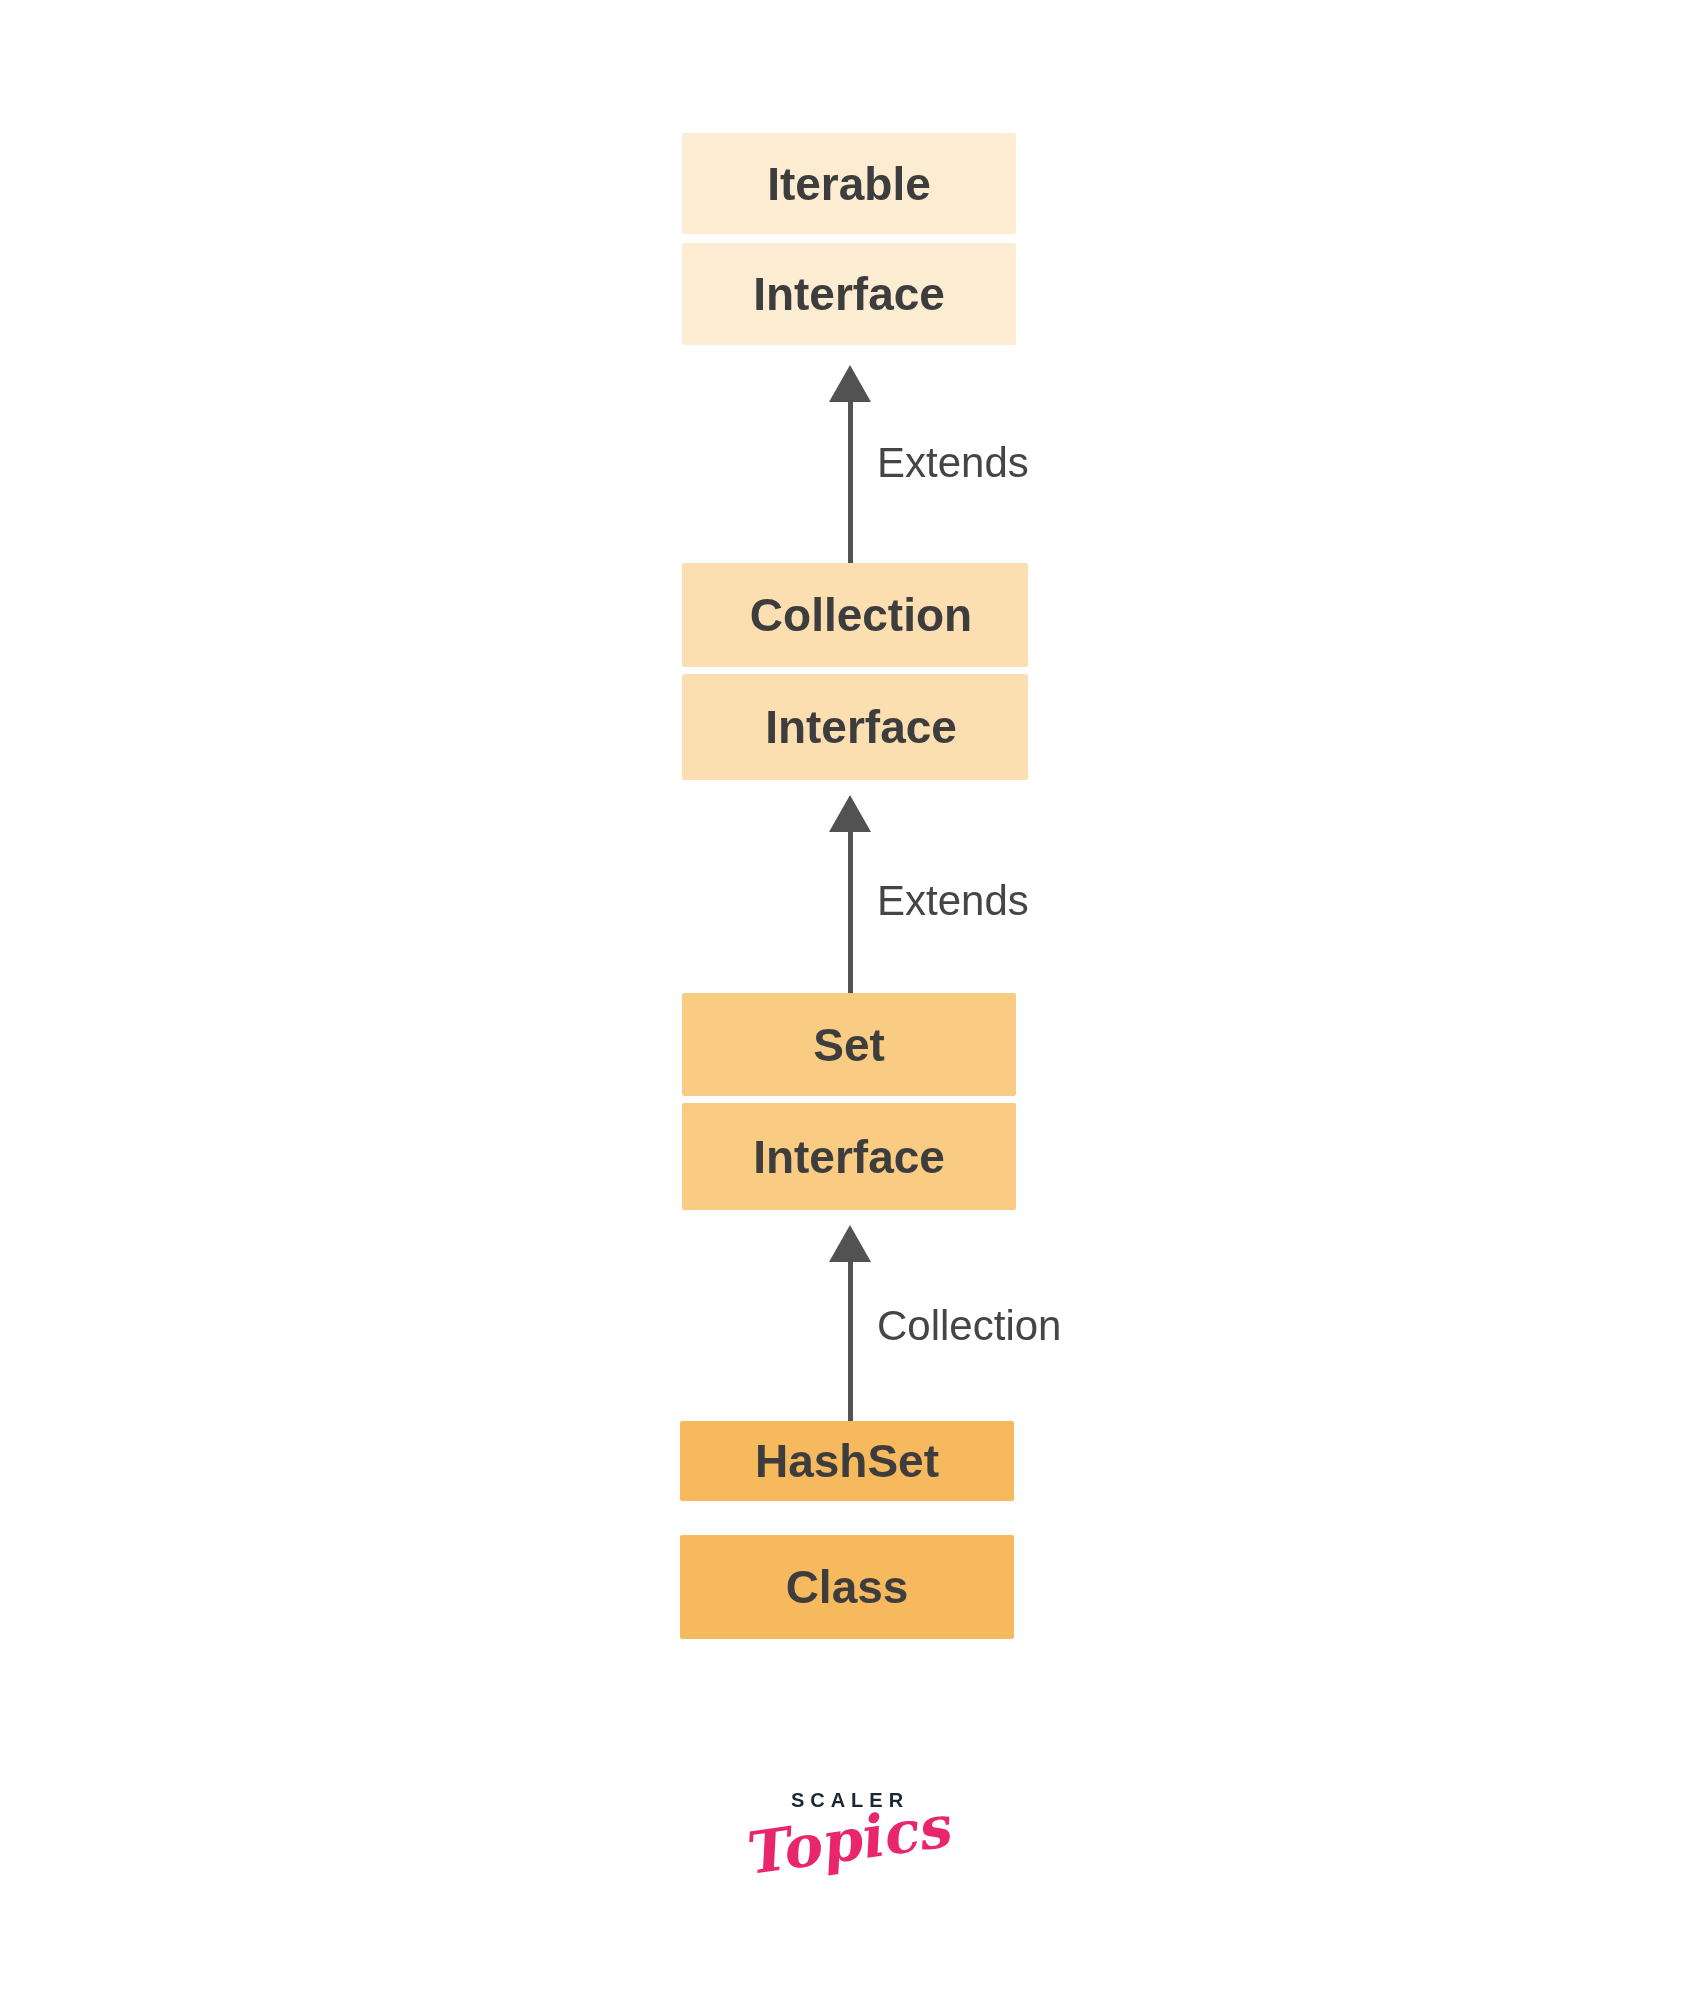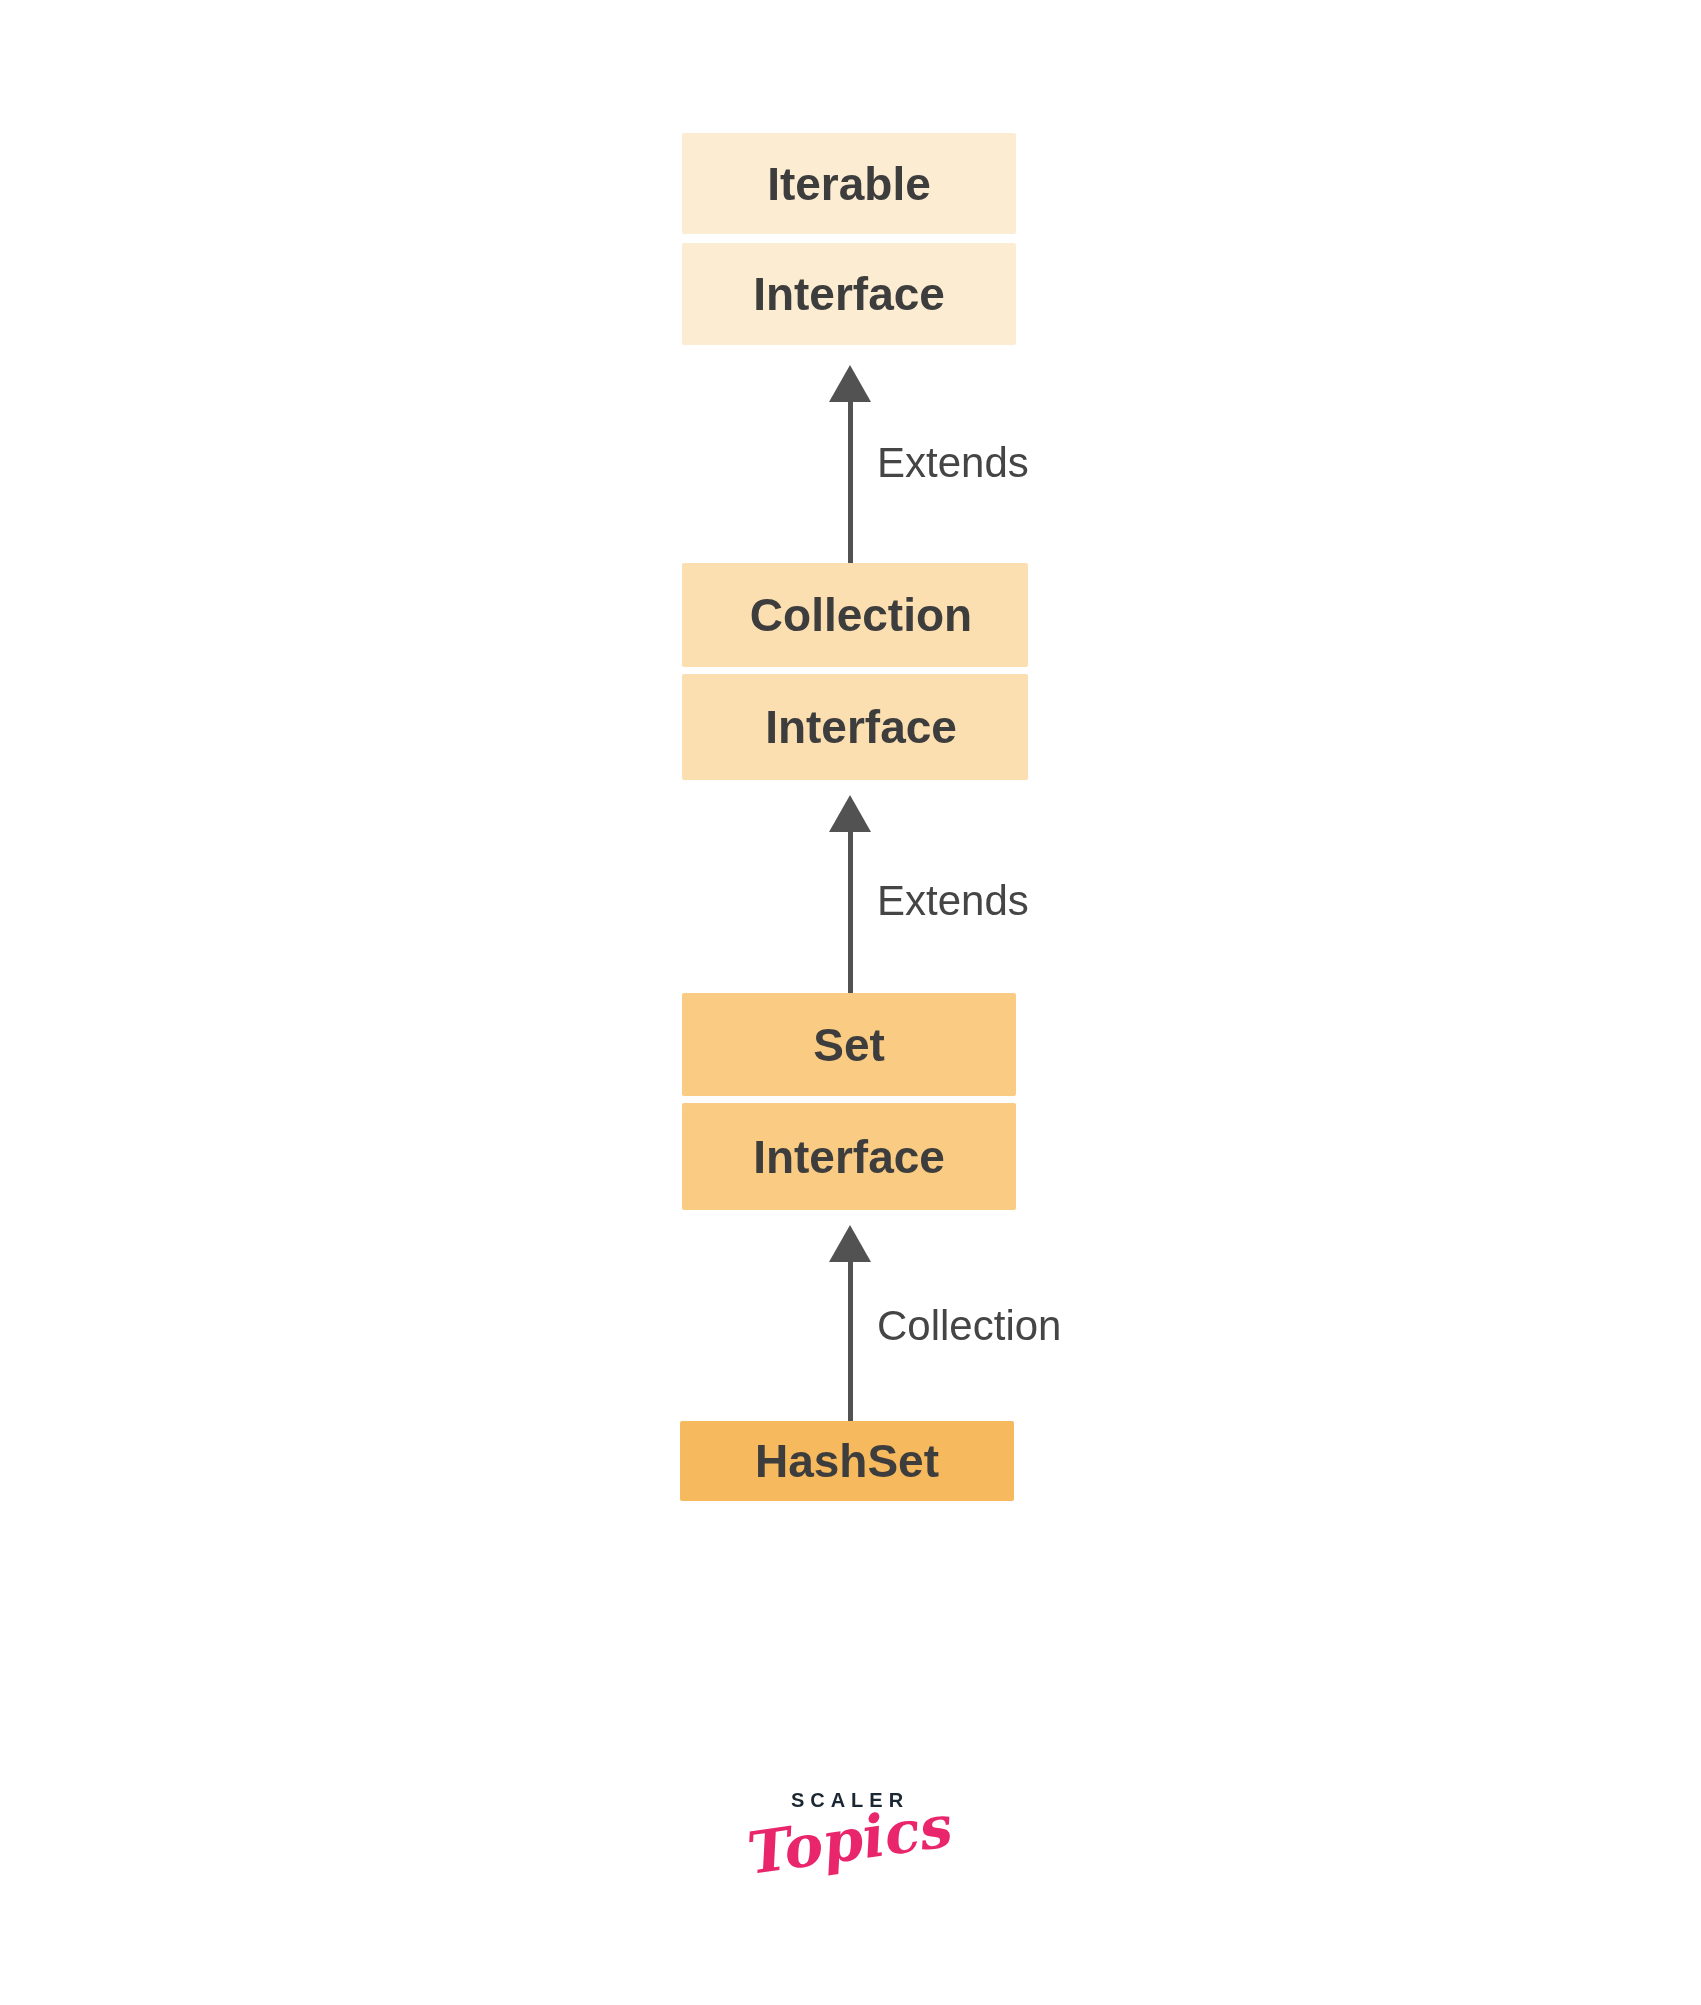--- a/index.html
+++ b/index.html
@@ -127,19 +127,22 @@
 
   <div class="arrow" style="top:1225px;height:196px;">
     <div class="arrow-head"></div>
     <div class="arrow-shaft"></div>
   </div>
   <div class="edge-label" style="top:1304px;">Collection</div>
 
   <div class="node-box t4" style="top:1421px;height:80px;left:680px;">
     <span>HashSet</span>
   </div>
+  <div class="node-box t4" style="top:1535px;height:104px;left:680px;">
+    <span>Class</span>
+  </div>
 
   <div>
     <div class="logo logo-brand" style="position:absolute;">SCALER</div>
     <div class="logo logo-product" style="position:absolute;">Topics</div>
   </div>
 
 </div>
 
 </body></html>

